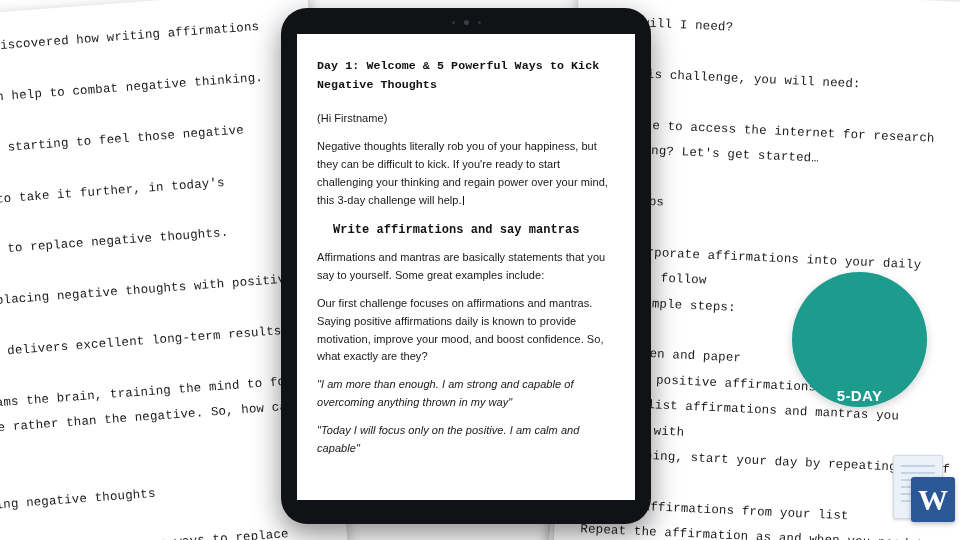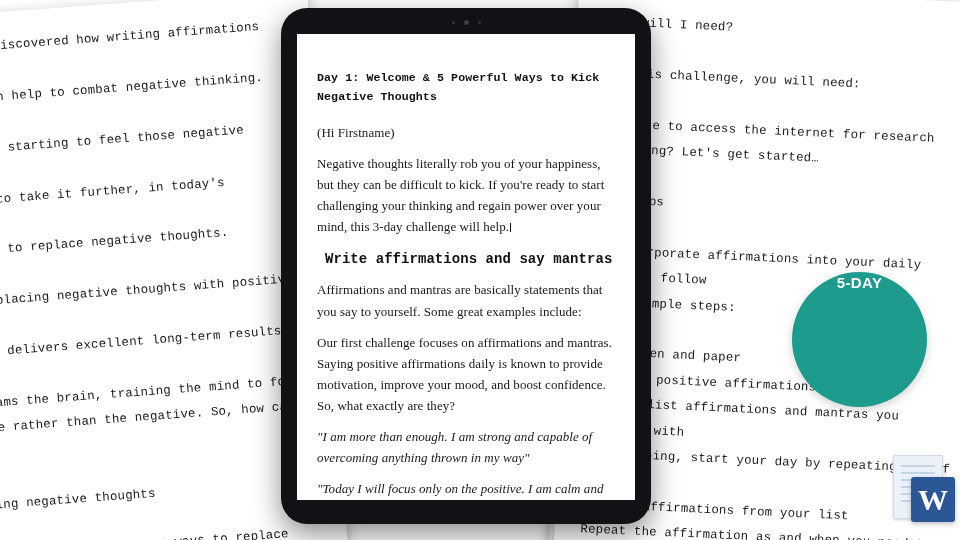--- a/index.html
+++ b/index.html
@@ -98,47 +98,47 @@
     height: 5px;
     border-radius: 50%;
     background: #3b3d45;
   }
   .cam-dot.small { width: 3px; height: 3px; background: #32343b; }
   #tablet-screen {
     width: 100%;
     height: 100%;
     background: #ffffff;
     box-sizing: border-box;
-    padding: 34px 20px 12px 20px;
+    padding: 22px 20px 12px 20px;
     overflow: hidden;
   }
   #doc-title {
     font-family: "Liberation Mono", monospace;
     font-weight: bold;
     font-size: 11.6px;
     line-height: 1.65;
     color: #111;
     margin: 0 0 16px 0;
     letter-spacing: 0.1px;
   }
   .doc-p {
-    font-family: Liberation Serif, serif;
-    font-size: 13px;
+    font-family: Liberation Sans, sans-serif;
+    font-size: 11px;
     line-height: 1.62;
     color: #17181a;
     margin: 0 0 10px 0;
     white-space: pre-wrap;
     letter-spacing: 0.05px;
   }
   .doc-h {
     font-family: "Liberation Mono", monospace;
-    font-size: 14px;
+    font-size: 12px;
     font-weight: bold;
     color: #111;
-    margin: 14px 0 12px 8px;
+    margin: 14px 0 12px 16px;
     letter-spacing: 0.05px;
   }
   .doc-p.italic { font-style: italic; }
   .caret {
     display: inline-block;
     width: 1px;
     height: 9px;
     background: #111;
     vertical-align: -1px;
     margin-left: 1px;
@@ -150,21 +150,21 @@
     left: 792px;
     top: 272px;
     width: 135px;
     height: 135px;
     border-radius: 50%;
     background: #1d9b8d;
     color: #ffffff;
     display: flex;
     flex-direction: column;
     align-items: center;
-    justify-content: flex-start;
+    justify-content: flex-end;
     text-align: center;
     font-weight: bold;
     font-size: 15px;
     line-height: 1.5;
     letter-spacing: 0.4px;
     box-shadow: 0 3px 10px rgba(0,0,0,0.18);
   }
   #badge span { display: block; }
 
   

